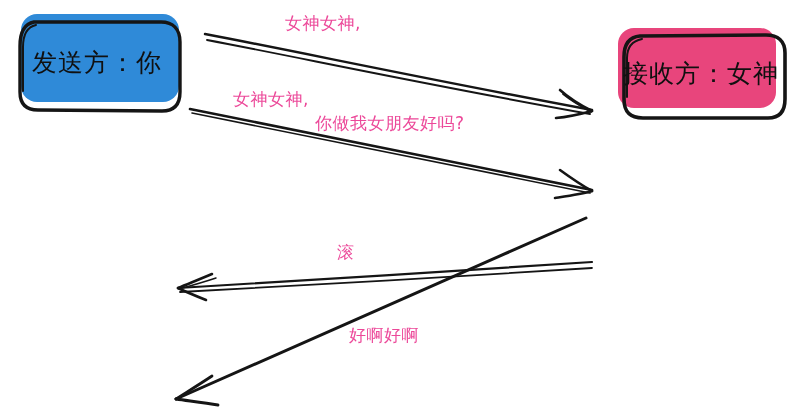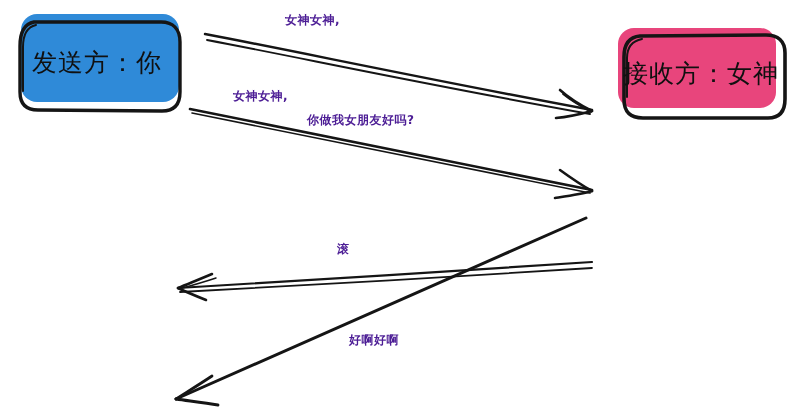--- a/index.html
+++ b/index.html
@@ -39,23 +39,23 @@
     z-index: 3;
     font-size: 25px;
     color: #101010;
     letter-spacing: 1px;
     white-space: nowrap;
     font-family: "DejaVu Sans", "Liberation Sans", sans-serif;
   }
   
   .edge-label {
     position: absolute;
-    color: #4c1d95;
-    font-size: 12px;
-    font-weight: bold;
+    color: #ec4899;
+    font-size: 17px;
+    font-weight: normal;
     white-space: nowrap;
     letter-spacing: 0.5px;
     z-index: 4;
     font-family: "DejaVu Sans", "Liberation Sans", sans-serif;
   }
 </style>
 </head>
 <body>
 
 <div id="canvas">
@@ -106,19 +106,19 @@
     <svg style="position:absolute; left:-6px; top:-6px; width:176px; height:98px;" viewBox="0 0 176 98">
       <path d="M24,9 C13,10 8,18 8,30 L8,72 C8,85 14,91 27,91 L152,91 C164,91 169,84 169,72 L169,26 C169,14 162,8 150,8 Z" fill="none" stroke="#151515" stroke-width="3.6" stroke-linejoin="round" stroke-linecap="round"></path>
       <path d="M26,12 C16,14 11,20 11,31 L11,70" fill="none" stroke="#151515" stroke-width="2" stroke-linecap="round"></path>
     </svg>
     <span class="node-label">接收方：女神</span>
   </div>
 
   <div class="edge-label" style="left:285px; top:12px;">女神女神,</div>
 
   <div class="edge-label" style="left:233px; top:88px;">女神女神,</div>
-  <div class="edge-label" style="left:307px; top:112px;">你做我女朋友好吗?</div>
+  <div class="edge-label" style="left:315px; top:112px;">你做我女朋友好吗?</div>
 
   <div class="edge-label" style="left:337px; top:241px;">滚</div>
 
-  <div class="edge-label" style="left:349px; top:324px;margin-top:8px;">好啊好啊</div>
+  <div class="edge-label" style="left:349px; top:324px;">好啊好啊</div>
 
 </div>
 
 </body></html>

